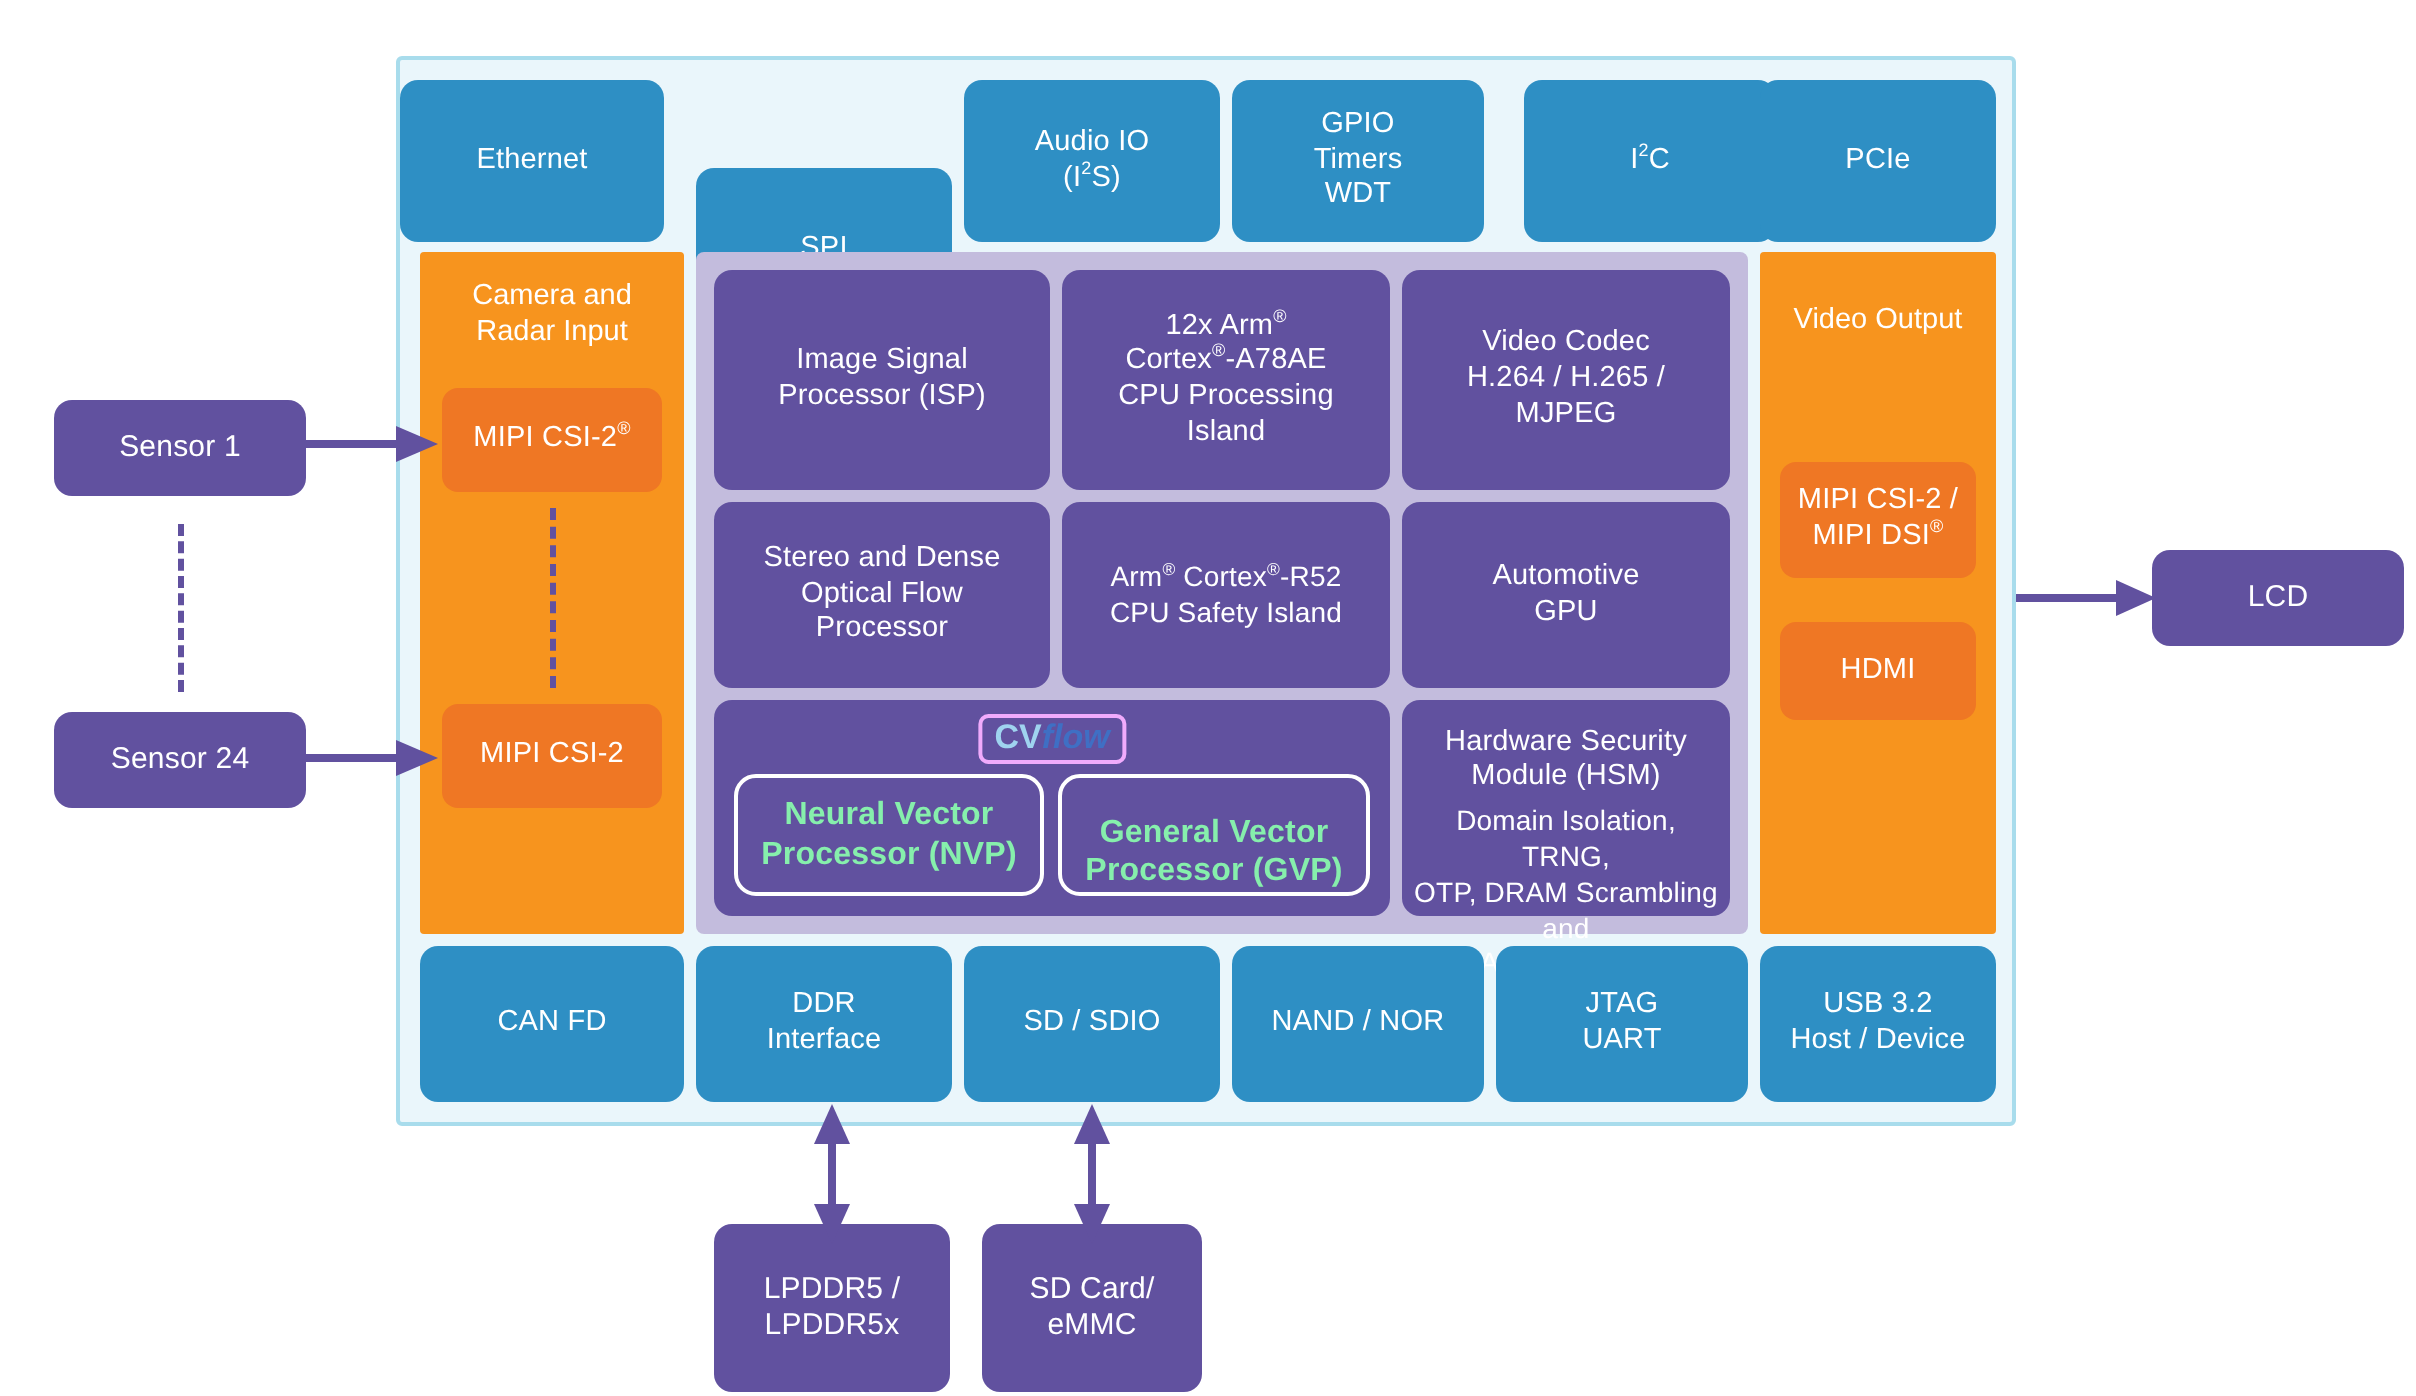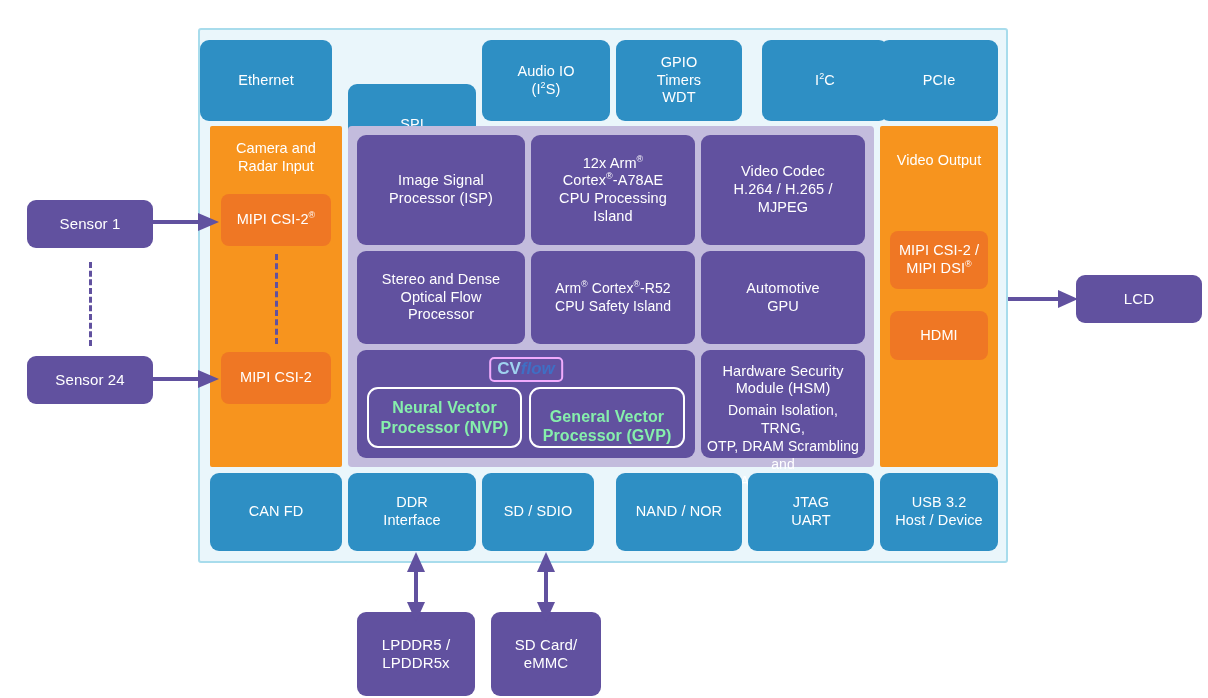--- a/index.html
+++ b/index.html
@@ -258,21 +258,21 @@
     </div>
   </div>
 
   <div class="abs periph blk" style="left:210px; top:473px; width:132px; height:78px;">
     <span class="txt">CAN FD</span>
   </div>
   <div class="abs periph blk" style="left:348px; top:473px; width:128px; height:78px;">
     <span class="txt">DDR
 Interface</span>
   </div>
-  <div class="abs periph blk" style="left:482px; top:473px; width:112px; height:78px;">
+  <div class="abs periph blk" style="left:482px; top:473px; width:128px; height:78px;">
     <span class="txt">SD / SDIO</span>
   </div>
   <div class="abs periph blk" style="left:616px; top:473px; width:126px; height:78px;">
     <span class="txt">NAND / NOR</span>
   </div>
   <div class="abs periph blk" style="left:748px; top:473px; width:126px; height:78px;">
     <span class="txt">JTAG
 UART</span>
   </div>
   <div class="abs periph blk" style="left:880px; top:473px; width:118px; height:78px;">

